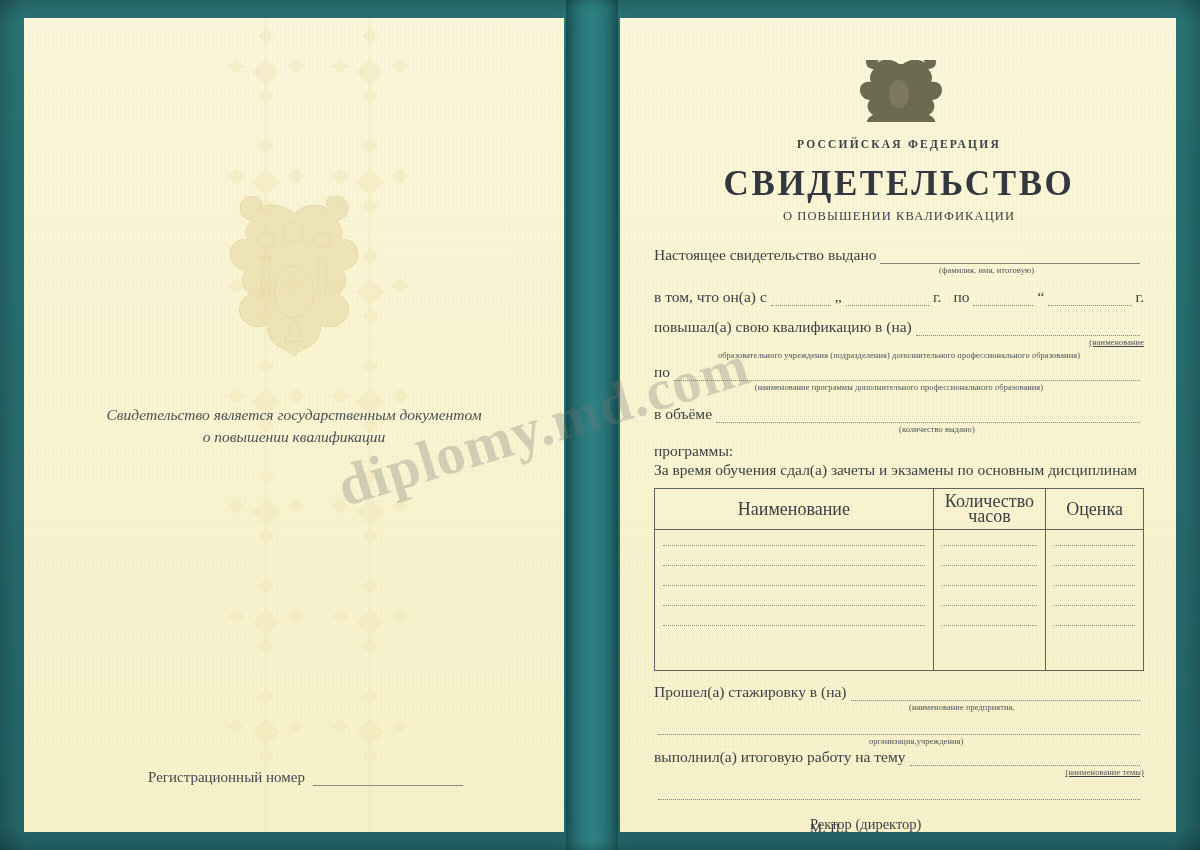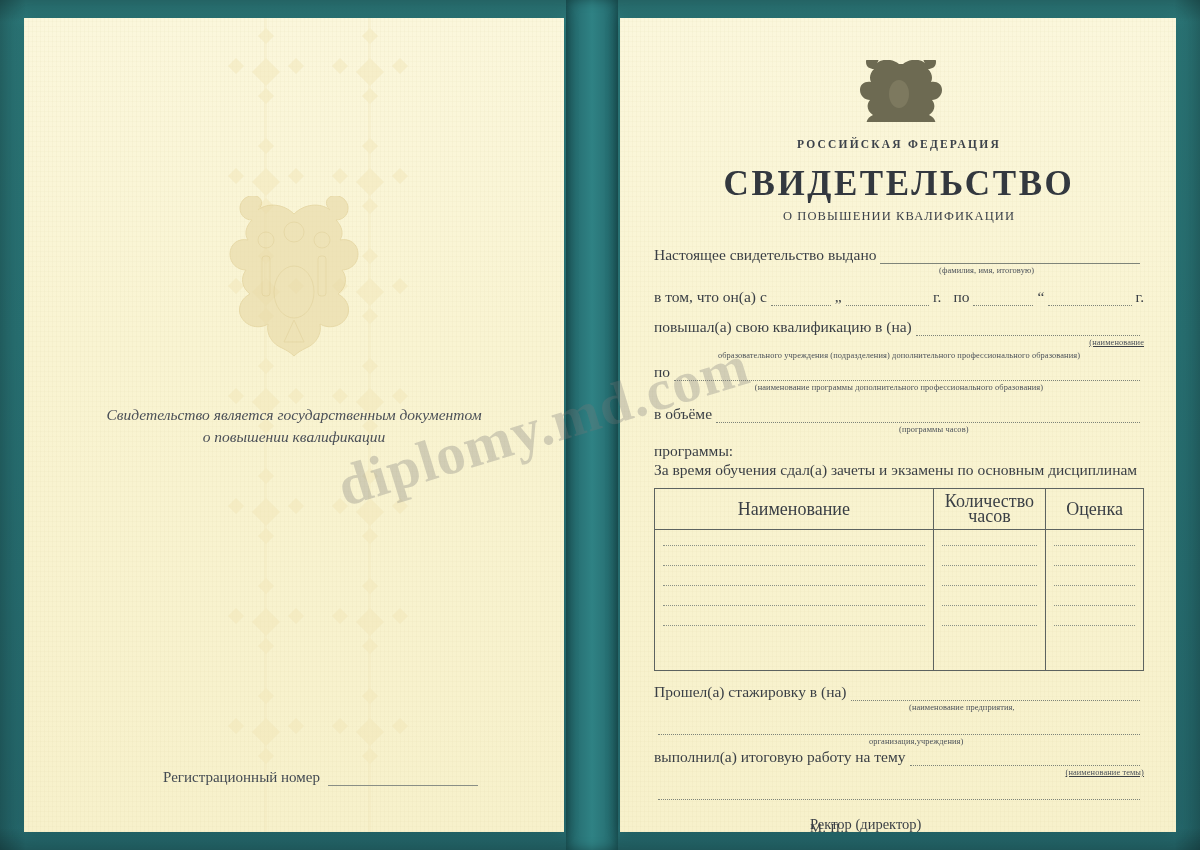--- a/index.html
+++ b/index.html
@@ -106,21 +106,20 @@
 
   .left-regnum {
     position: absolute;
     left: 124px;
     bottom: 46px;
     font-size: 15px;
     color: #434a52;
     display: flex;
     align-items: flex-end;
     gap: 8px;
-    margin-left: 15px;
   }
   .left-regnum .rule {
     display: inline-block;
     width: 150px;
     border-bottom: 1px solid #8a8f86;
     height: 13px;
   }
 
   
   .rp {
@@ -467,21 +466,21 @@
         </div>
         <div class="hint-row c">
           <span class="hint">(наименование программы дополнительного профессионального образования)</span>
         </div>
 
         <div class="line row-gap">
           <span>в объёме</span>
           <span class="fill"></span>
         </div>
         <div class="hint-row" style="padding-left:245px">
-          <span class="hint">(программы часов)</span>
+          <span class="hint">(количество выдано)</span>
         </div>
 
         <div style="margin-top:6px; line-height:19px;">
           <div>программы:</div>
           <div>За время обучения сдал(а) зачеты и экзамены по основным  дисциплинам</div>
         </div>
 
         <table class="disciplines">
           <thead>
             <tr>

